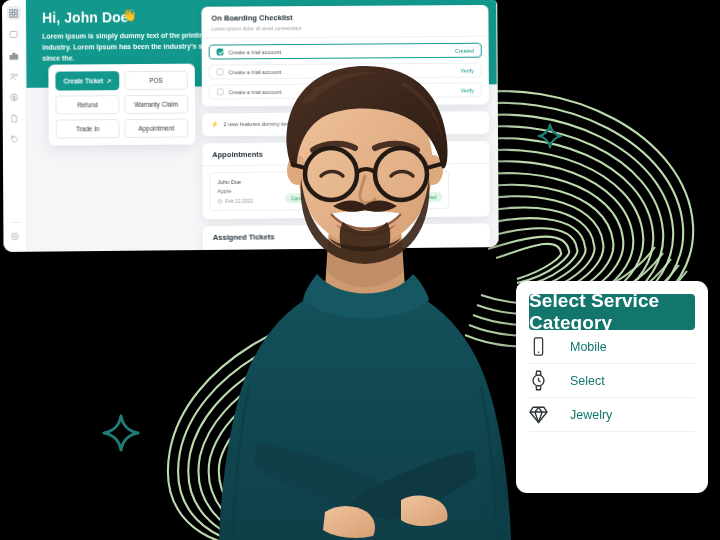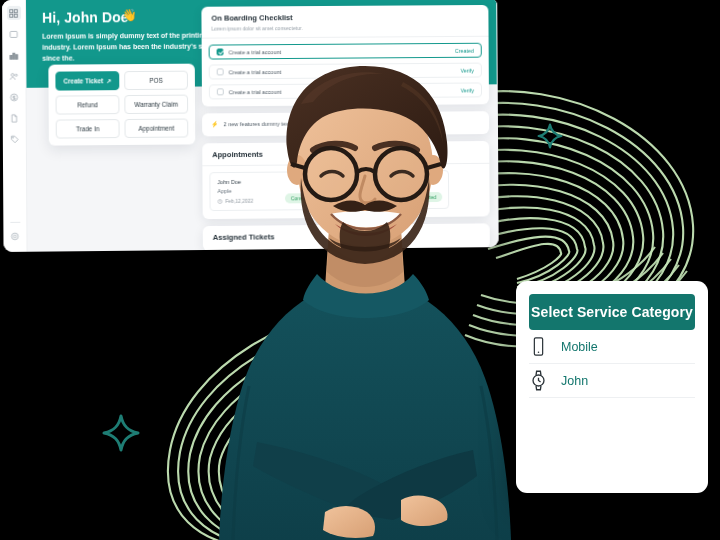--- a/index.html
+++ b/index.html
@@ -136,24 +136,24 @@
 
   
   #svc-card{
     position:absolute;left:516px;top:281px;width:192px;height:212px;
     background:#fff;border-radius:11px;box-sizing:border-box;padding:13px 13px 0;
     box-shadow:0 18px 34px rgba(0,0,0,.35);
   }
   #svc-btn{
     height:36px;background:#13766d;border-radius:4px;color:#fff;
     display:flex;align-items:center;justify-content:center;
-    font-size:14px;font-weight:bold;letter-spacing:.1px;
+    font-size:19px;font-weight:bold;letter-spacing:.1px;
   }
   .svc-item{
-    height:33px;display:flex;align-items:center;gap:13px;
+    height:33px;display:flex;align-items:center;gap:22px;
     border-bottom:1px solid #eef0f2;
   }
   .svc-item .svc-ico{width:19px;display:flex;justify-content:center;color:#2b3338;}
   .svc-item .svc-lbl{font-size:12.5px;color:#13766d;}
   .svc-item:first-of-type{margin-top:6px;}
 </style>
 </head>
 <body>
 
 <div id="stage">
@@ -468,19 +468,28 @@
     </div>
 
     <div class="svc-item">
       <span class="svc-ico">
         <svg width="17" height="21" viewBox="0 0 18 22" fill="none" stroke="#2b3338" stroke-width="1.4">
           <circle cx="9" cy="11" r="5.8"></circle>
           <path d="M6.4 5.4 L7 1.2h4l.6 4.2M6.4 16.6 L7 20.8h4l.6-4.2"></path>
           <path d="M9 8.2V11l2.2 1.6"></path>
         </svg>
       </span>
-      <span class="svc-lbl">John</span>
+      <span class="svc-lbl">Select</span>
     </div>
 
 
+    <div class="svc-item">
+      <span class="svc-ico">
+        <svg width="19" height="19" viewBox="0 0 20 20" fill="none" stroke="#2b3338" stroke-width="1.4" stroke-linejoin="round">
+          <path d="M4.2 2.4h11.6l3.2 5L10 18.4 1 7.4z"></path>
+          <path d="M1 7.4h18M6.2 7.4 10 2.4l3.8 5M6.2 7.4 10 18.4l3.8-11"></path>
+        </svg>
+      </span>
+      <span class="svc-lbl">Jewelry</span>
+    </div>
   </div>
 
 </div>
 
 </body></html>

